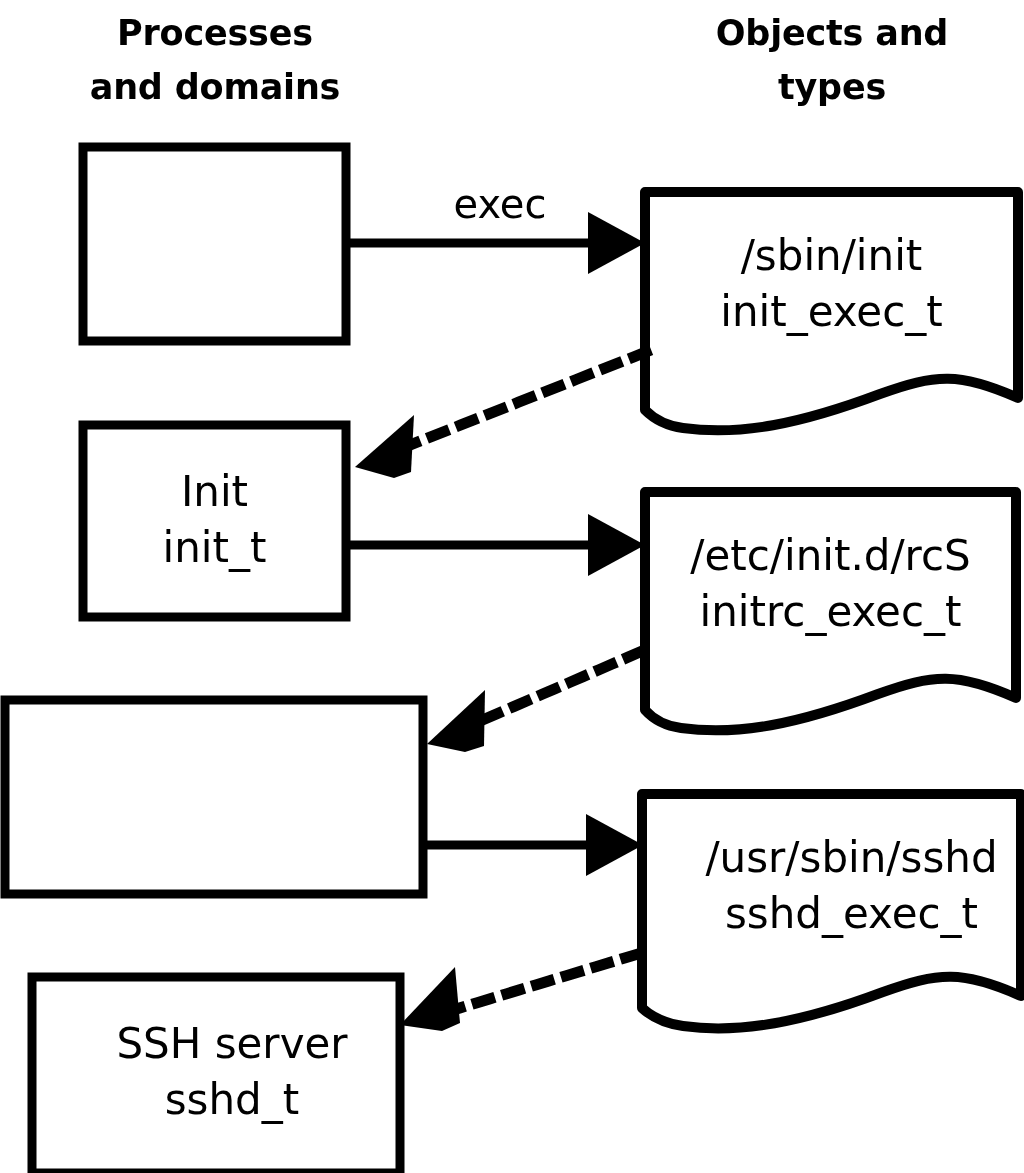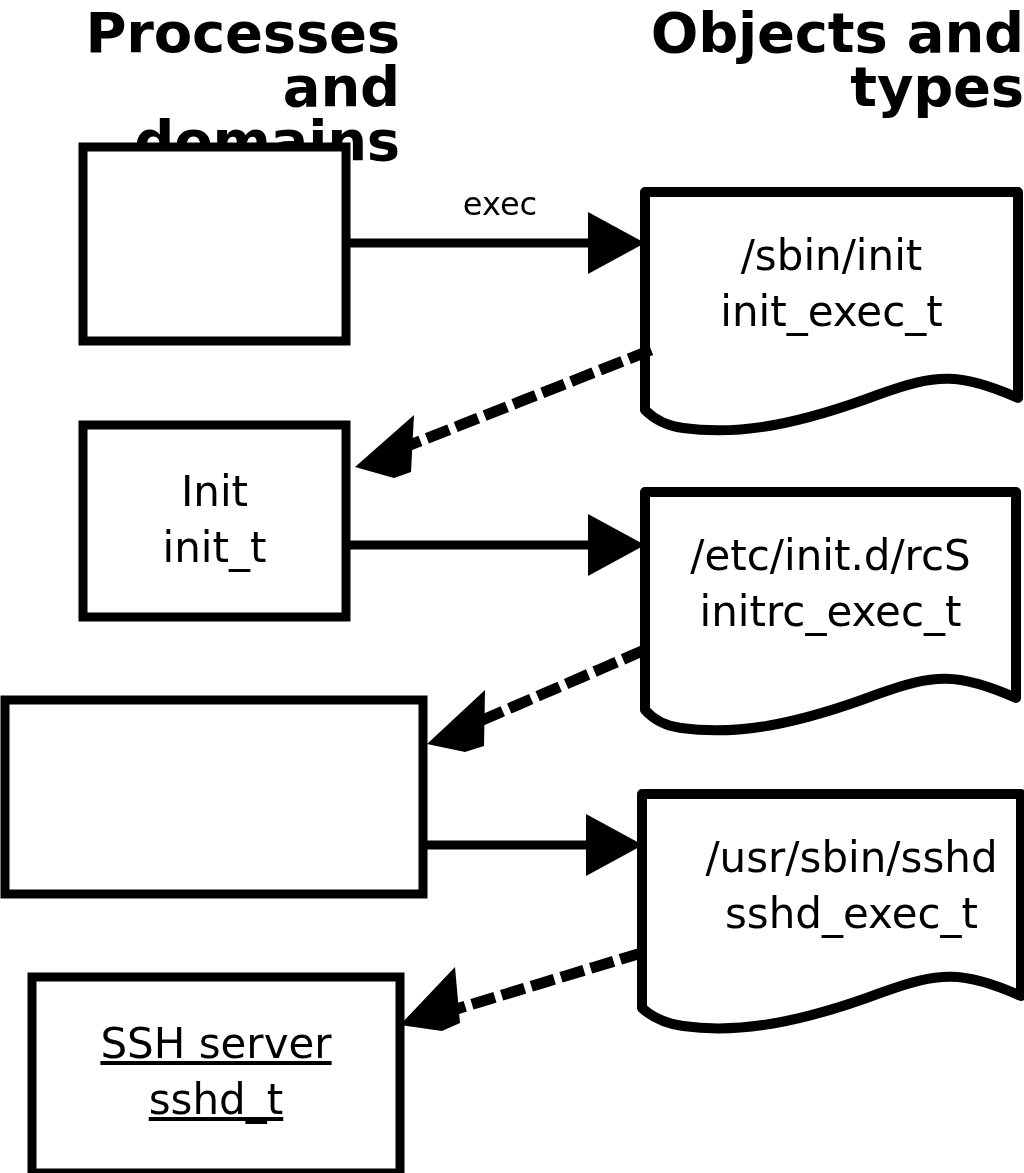--- a/index.html
+++ b/index.html
@@ -12,24 +12,24 @@
     width: 1024px;
     height: 1173px;
     background: #ffffff;
     overflow: hidden;
     font-family: "DejaVu Sans", "Liberation Sans", sans-serif;
   }
   .col-header {
     position: absolute;
     font-family: "DejaVu Sans", "Liberation Sans", sans-serif;
     font-weight: bold;
-    font-size: 56px;
+    font-size: 35px;
     line-height: 54px;
     color: #000000;
-    text-align: right;
+    text-align: center;
     white-space: pre-line;
     letter-spacing: -0.2px;
   }
   #hdr-left  { left: 30px;  top: 6px;  width: 370px; }
   #hdr-right { left: 640px; top: 6px;  width: 384px; }
 
   .svg-layer {
     position: absolute;
     left: 0;
     top: 0;
@@ -46,21 +46,21 @@
     color: #000000;
     text-align: center;
     white-space: pre-line;
     pointer-events: none;
   }
 
   .edge-label {
     position: absolute;
     font-family: "DejaVu Sans", "Liberation Sans", sans-serif;
     font-weight: normal;
-    font-size: 32px;
+    font-size: 40px;
     line-height: 44px;
     color: #000000;
     text-align: center;
   }
 </style>
 </head>
 <body>
 
 <div id="canvas">
 
@@ -125,21 +125,21 @@
       <polygon points="400,1025 455,967 460,1023 442,1031" fill="#000000"></polygon>
     </g>
 
   </svg>
 
 
   <div class="node-text" style="left:83px;  top:464px; width:263px;">Init
 init_t</div>
 
 
-  <div class="node-text" style="left:32px;  top:1016px; width:368px;text-decoration:underline;">SSH server
+  <div class="node-text" style="left:48px;  top:1016px; width:368px;">SSH server
 sshd_t</div>
 
   <div class="node-text" style="left:645px; top:528px; width:371px;">/etc/init.d/rcS
 initrc_exec_t</div>
 
   <div class="node-text" style="left:645px; top:228px; width:373px;">/sbin/init
 init_exec_t</div>
 
   <div class="node-text" style="left:662px; top:830px; width:379px;">/usr/sbin/sshd
 sshd_exec_t</div>

